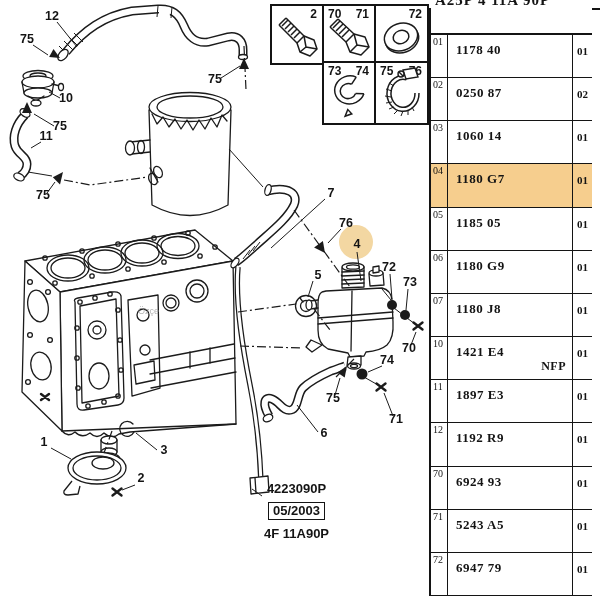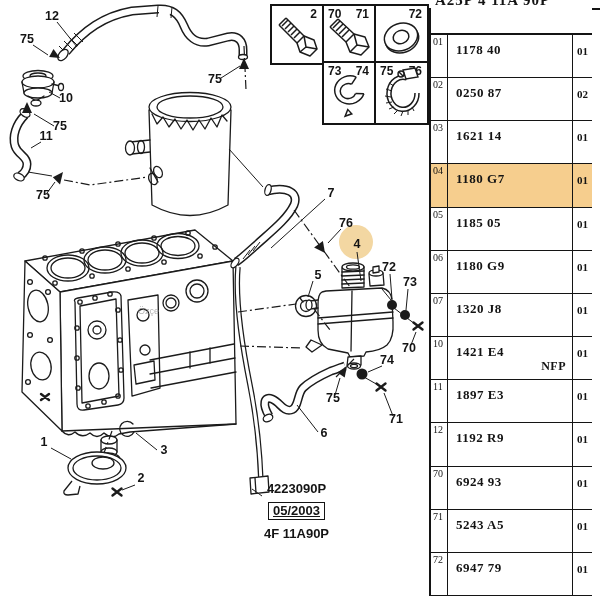--- a/index.html
+++ b/index.html
@@ -44,21 +44,21 @@
   .tref{font:10px "Liberation Serif",serif;padding:1px 0 0 2px;border-right:1.5px solid #141414;}
   .tpart{font:bold 13px "Liberation Serif",serif;letter-spacing:.5px;padding:7px 0 0 8px;position:relative;}
   .tpart .note{position:absolute;right:6px;top:22px;font:bold 12px "Liberation Serif",serif;}
   .tqty{font:bold 11px "Liberation Serif",serif;border-left:1.5px solid #141414;
         text-align:center;padding-top:10px;}
   .trow.hl{background:#F6CE8E;}
 
   
   .drawing-ref{position:absolute;left:264px;top:481px;display:flex;align-items:center;gap:6px;
                font:bold 13px "Liberation Sans",sans-serif;flex-direction:column;}
-  .drawing-ref .boxed{border:1.5px solid #141414;padding:0 4px 1px 4px;text-decoration:underline;}
+  .drawing-ref .boxed{border:1.5px solid #141414;padding:0 4px 1px 4px;}
 </style>
 </head>
 <body>
 
 <div class="screen">
 
   <svg class="diagram" viewBox="0 0 432 598">
 
     <circle cx="356" cy="242" r="17" fill="#F3D7A2"></circle>
 
@@ -412,41 +412,41 @@
       <div class="tpart"><span>1178 40</span></div>
       <div class="tqty">01</div>
     </div>
     <div class="trow">
       <div class="tref">02</div>
       <div class="tpart"><span>0250 87</span></div>
       <div class="tqty">02</div>
     </div>
     <div class="trow">
       <div class="tref">03</div>
-      <div class="tpart"><span>1621 14</span></div>
+      <div class="tpart"><span>1060 14</span></div>
       <div class="tqty">01</div>
     </div>
     <div class="trow hl">
       <div class="tref">04</div>
       <div class="tpart"><span>1180 G7</span></div>
       <div class="tqty">01</div>
     </div>
     <div class="trow">
       <div class="tref">05</div>
       <div class="tpart"><span>1185 05</span></div>
       <div class="tqty">01</div>
     </div>
     <div class="trow">
       <div class="tref">06</div>
       <div class="tpart"><span>1180 G9</span></div>
       <div class="tqty">01</div>
     </div>
     <div class="trow">
       <div class="tref">07</div>
-      <div class="tpart"><span>1320 J8</span></div>
+      <div class="tpart"><span>1180 J8</span></div>
       <div class="tqty">01</div>
     </div>
     <div class="trow">
       <div class="tref">10</div>
       <div class="tpart"><span>1421 E4</span><span class="note">NFP</span></div>
       <div class="tqty">01</div>
     </div>
     <div class="trow">
       <div class="tref">11</div>
       <div class="tpart"><span>1897 E3</span></div>

